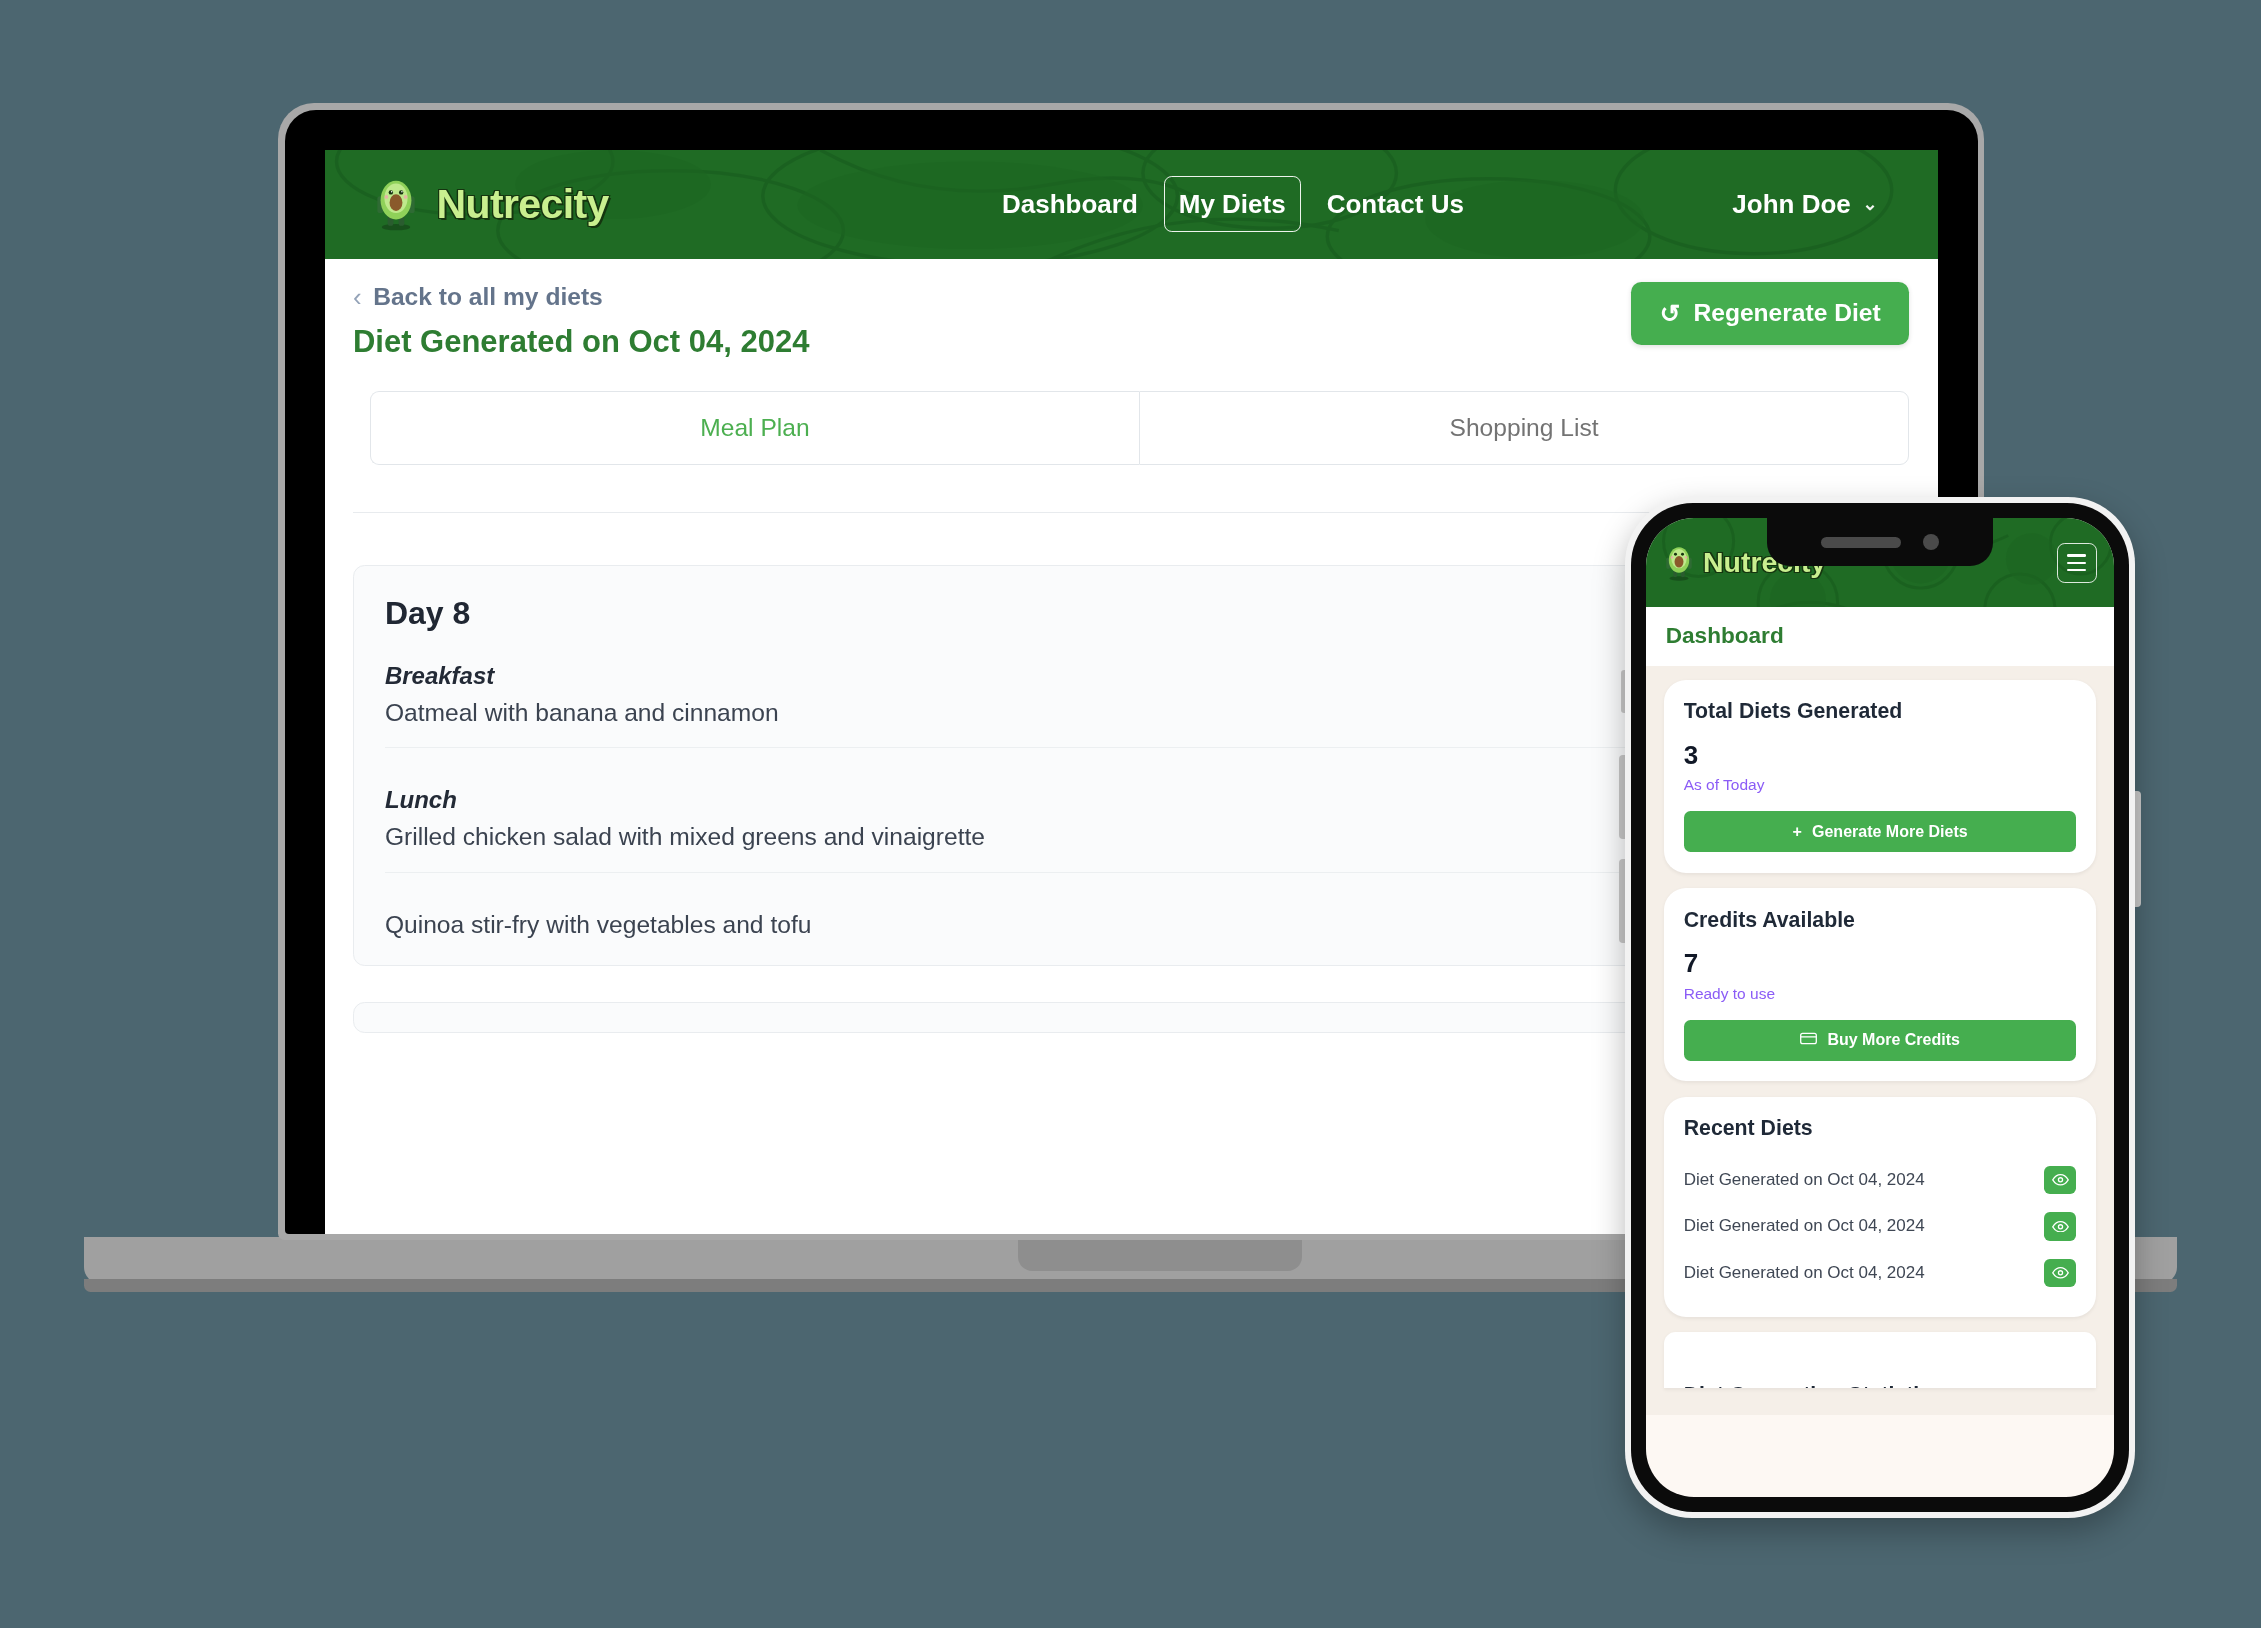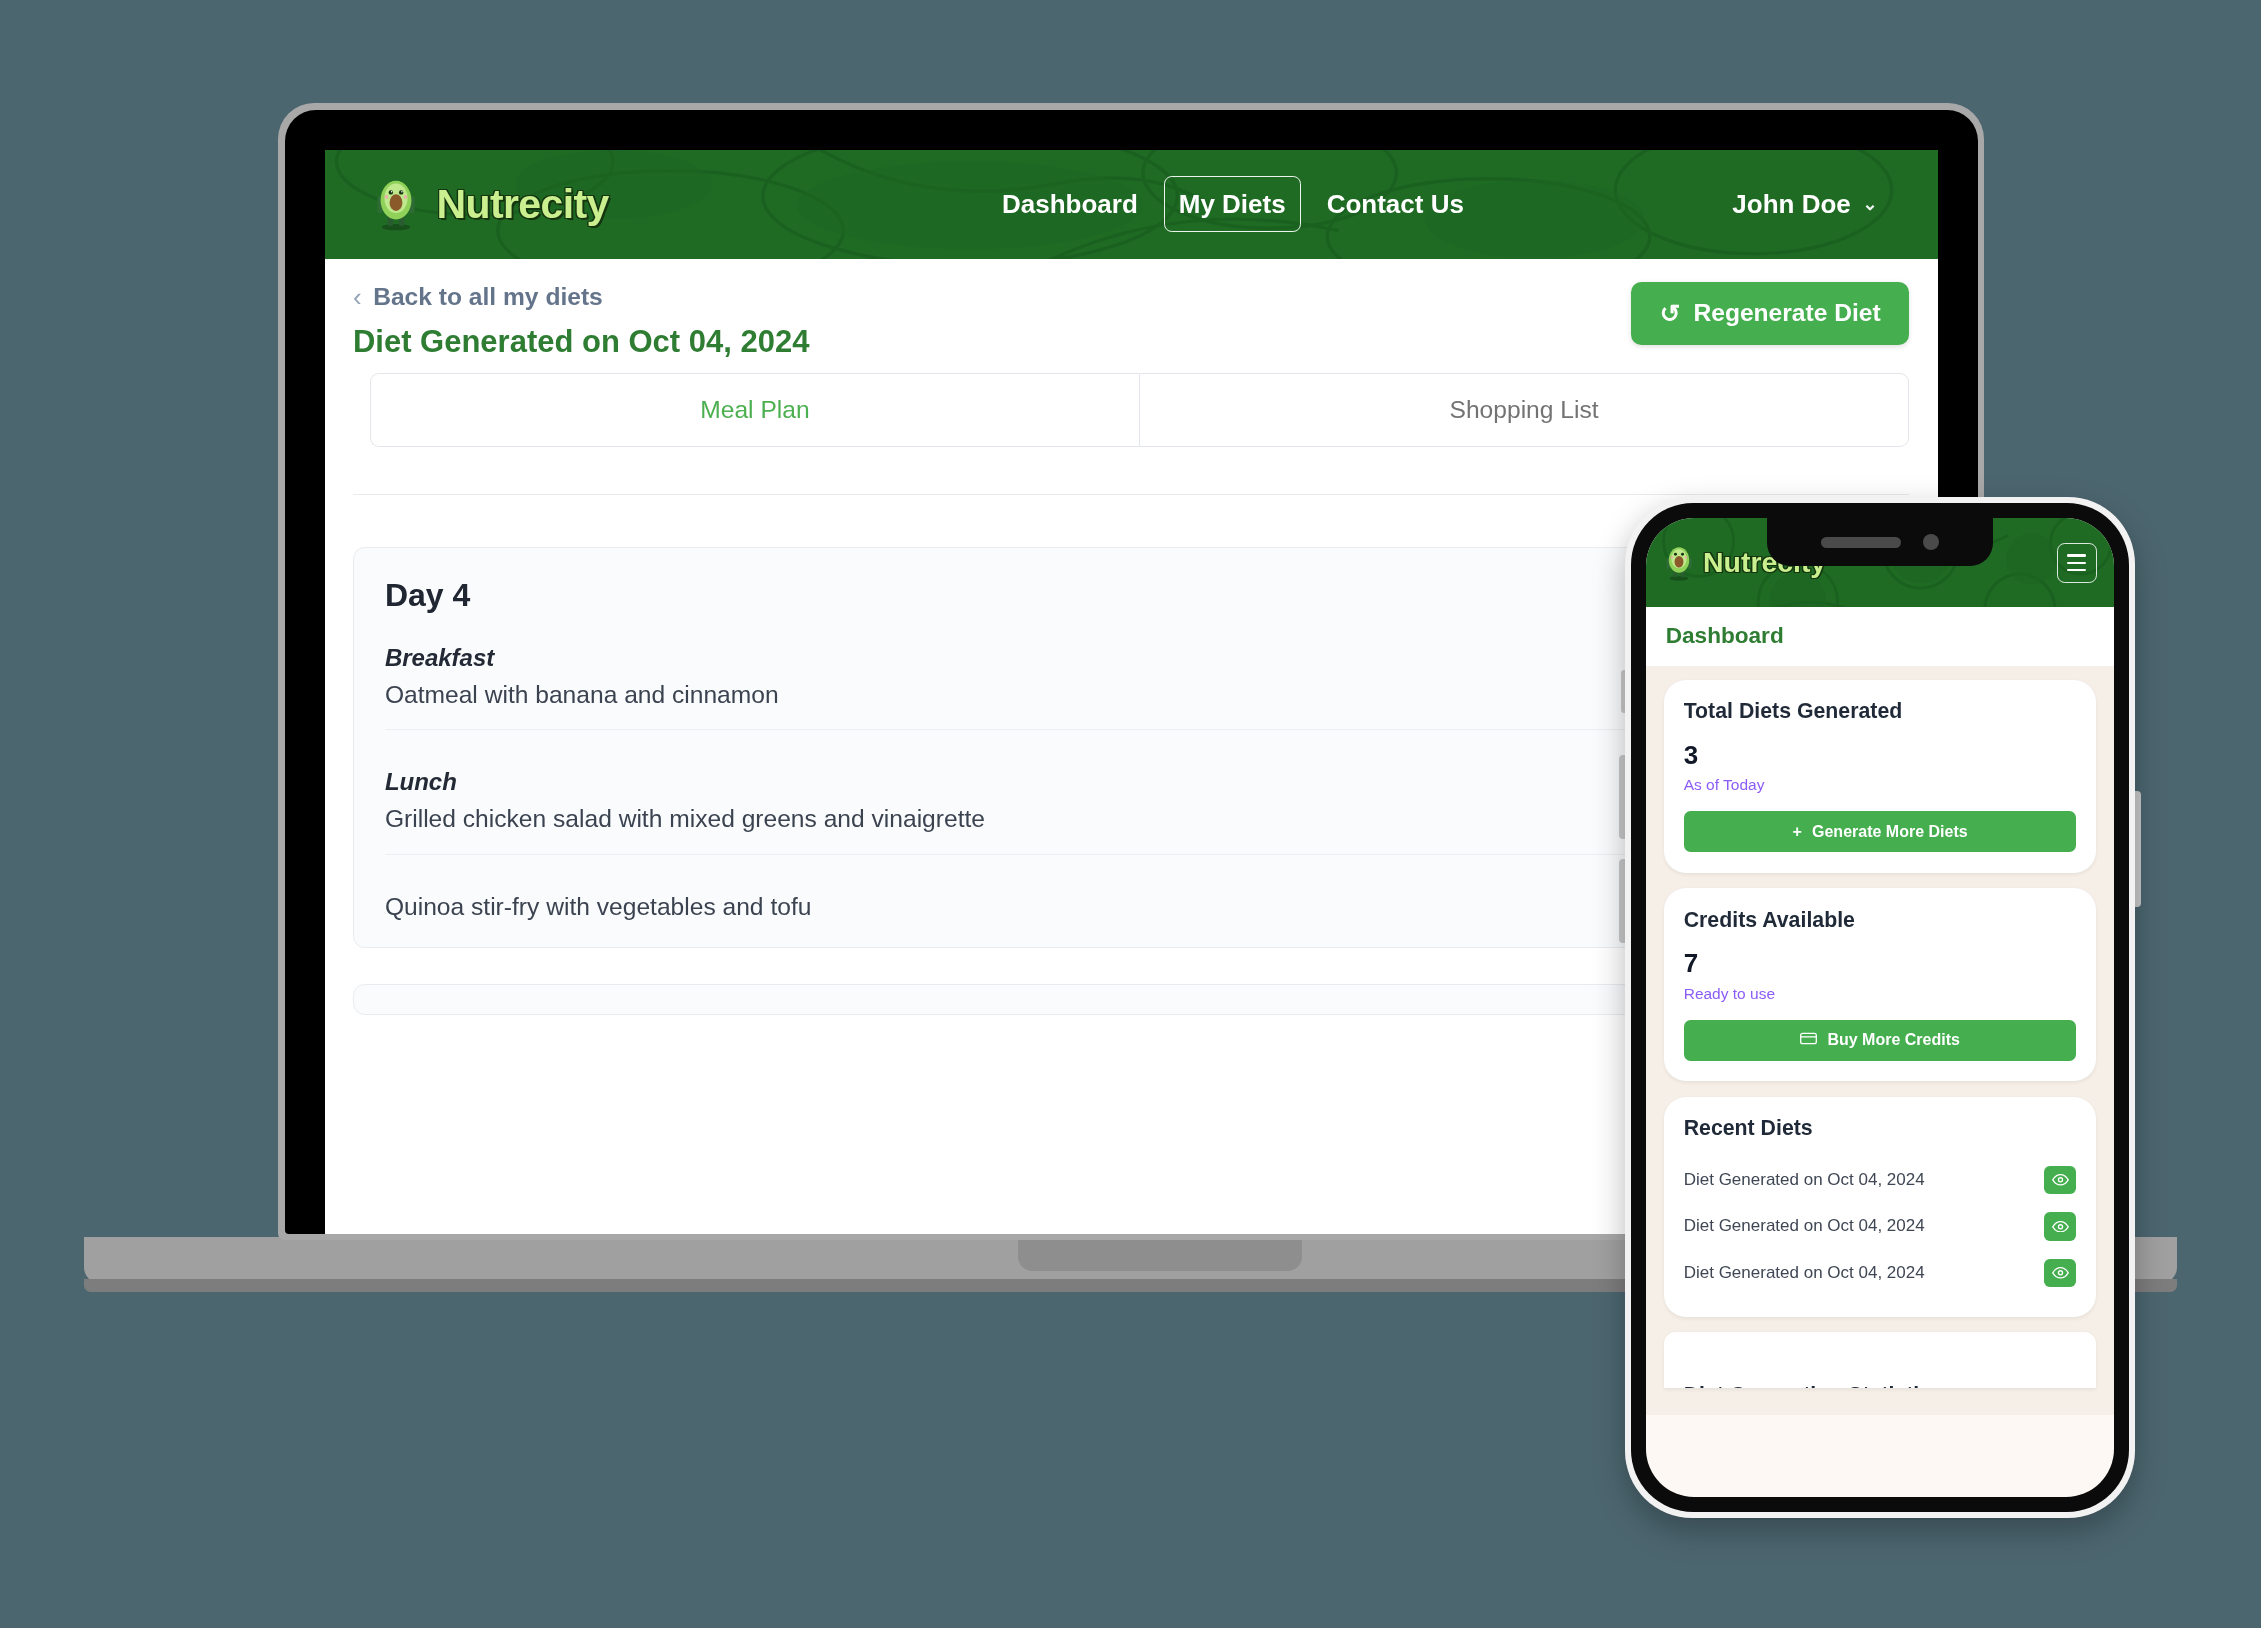--- a/index.html
+++ b/index.html
@@ -79,21 +79,21 @@
   }
   .back-caret { font-size:26px; color:#94a3b8; font-weight:normal; }
   .page-title { font-size:31px; font-weight:bold; color:#2e7d32; }
   .regen-btn {
     display:flex; align-items:center; gap:13px;
     background:#45ae4f; color:#fff; font-size:24.6px; font-weight:bold;
     padding:17px 28.4px; border-radius:10.3px; white-space:nowrap;
     box-shadow:0 1.9px 5.2px rgba(0,0,0,.12);
   }
 
-  .tabs { display:flex; margin-top:13px;padding-left:17px; }
+  .tabs { display:flex; margin-top:31px;padding-left:17px; }
   .tab {
     flex:1; text-align:center; font-size:24.6px; padding:22px 0;
     border:1.3px solid #e2e6ea; background:#fff;
   }
   .tab:first-child { border-radius:9px 0 0 9px; color:#4caf50; border-right:none; }
   .tab:last-child  { border-radius:0 9px 9px 0; color:#737373; }
 
   .divider { height:1.3px; background:#e8ebee; margin:47px 0 52px 0; }
 
   .day-card {
@@ -258,21 +258,21 @@
           </div>
 
           <div class="tabs">
             <div class="tab">Meal Plan</div>
             <div class="tab">Shopping List</div>
           </div>
 
           <div class="divider"></div>
 
           <div class="day-card">
-            <div class="day-title">Day 4</div>
+            <div class="day-title">Day 8</div>
 
             <div class="meal">
               <div class="meal-name">Breakfast</div>
               <div class="meal-desc">Oatmeal with banana and cinnamon</div>
             </div>
 
             <div class="meal">
               <div class="meal-name">Lunch</div>
               <div class="meal-desc">Grilled chicken salad with mixed greens and vinaigrette</div>
             </div>

